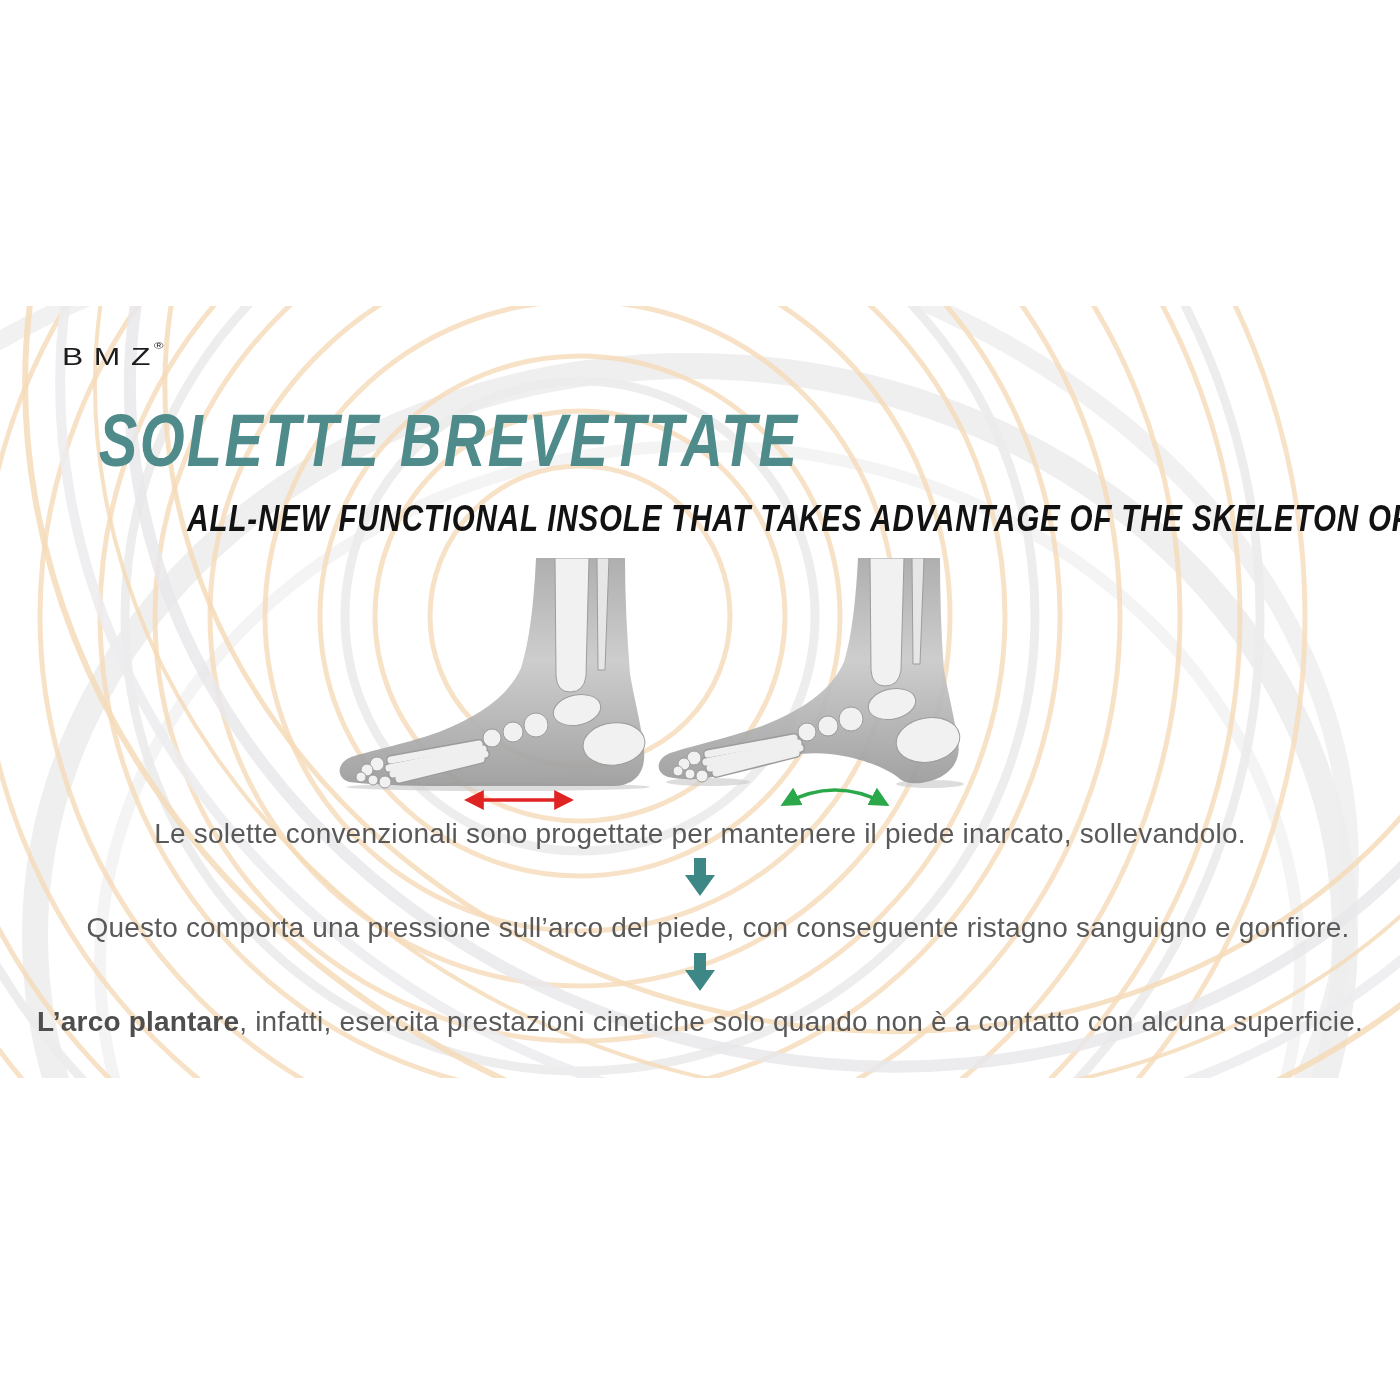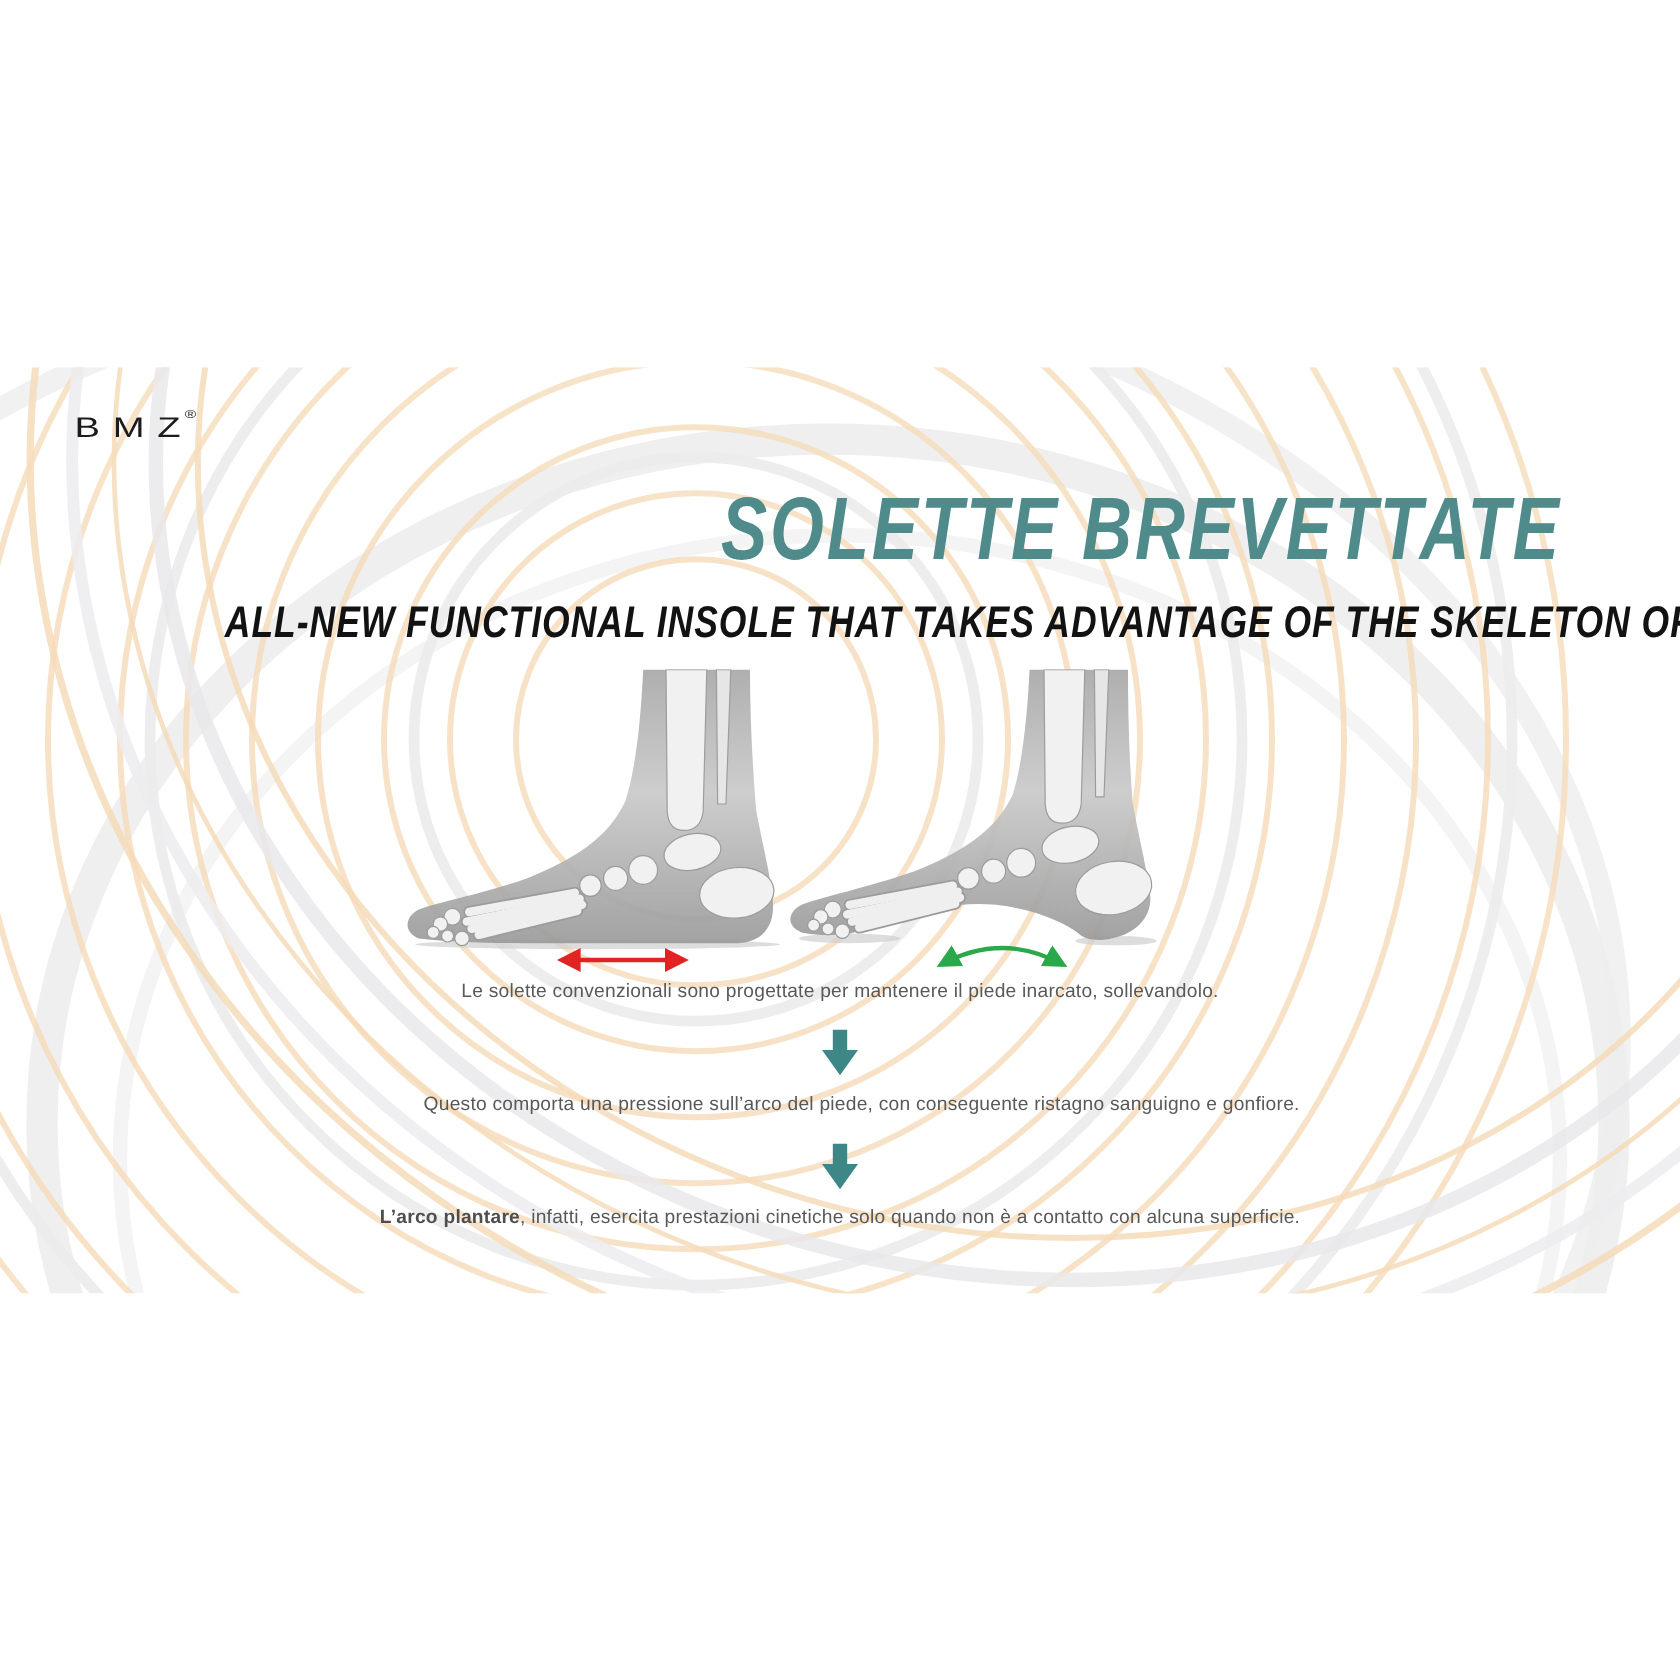--- a/index.html
+++ b/index.html
@@ -17,21 +17,21 @@
   
   .logo{
     position:absolute;left:62px;top:34px;color:#1c1c1c;
     font-size:27px;font-weight:400;letter-spacing:9px;
     transform:scaleX(1.18) scaleY(0.88);transform-origin:left top;
     white-space:nowrap;
   }
   .logo .reg{font-size:11px;vertical-align:18px;letter-spacing:0;margin-left:-6px;}
 
   
-  .title-wrap{position:absolute;left:0;top:92px;width:1400px;text-align:right;}
+  .title-wrap{position:absolute;left:0;top:92px;width:1400px;text-align:left;}
   .title-inner{
     display:inline-block;color:#4f8b8b;font-size:74px;font-weight:700;font-style:italic;
     letter-spacing:3px;transform:scaleX(0.78);transform-origin:center;white-space:nowrap;
   }
   .subtitle-wrap{position:absolute;left:0;top:192px;width:1400px;text-align:center;}
   .subtitle-inner{
     display:inline-block;color:#121212;font-size:37px;font-weight:700;font-style:italic;
     letter-spacing:1px;transform:scaleX(0.80);transform-origin:center;white-space:nowrap;
   }
 
@@ -39,21 +39,21 @@
   .foot{position:absolute;top:252px;}
   .foot.left{left:333px;width:322px;height:234px;}
   .foot.right{left:650px;width:325px;height:230px;}
 
   .red-arrow{position:absolute;left:456px;top:484px;width:126px;height:20px;}
   .green-arrow{position:absolute;left:774px;top:468px;width:122px;height:42px;}
 
   
   .step{
     position:absolute;left:0;width:1400px;text-align:center;
-    color:#595959;font-size:16px;letter-spacing:0.2px;
+    color:#595959;font-size:28px;letter-spacing:0.2px;
   }
   .step b{color:#4e4e4e;margin-top:12px;}
   .step.s1{top:512px;}
   .step.s2{top:606px;margin-left:18px;}
   .step.s3{top:700px;}
 
   .flow-arrow{position:absolute;left:685px;width:30px;height:38px;}
   .flow-arrow.a1{top:552px;}
   .flow-arrow.a2{top:647px;}
 </style>

